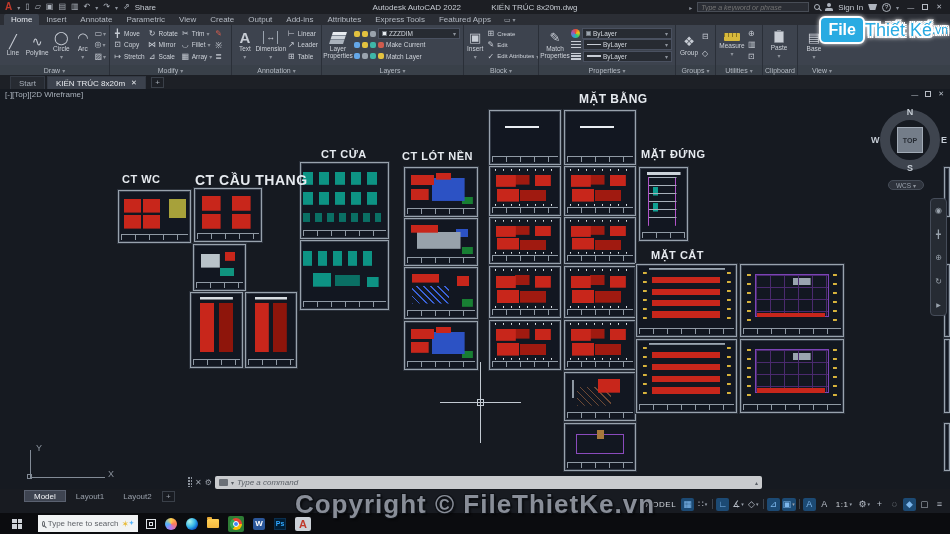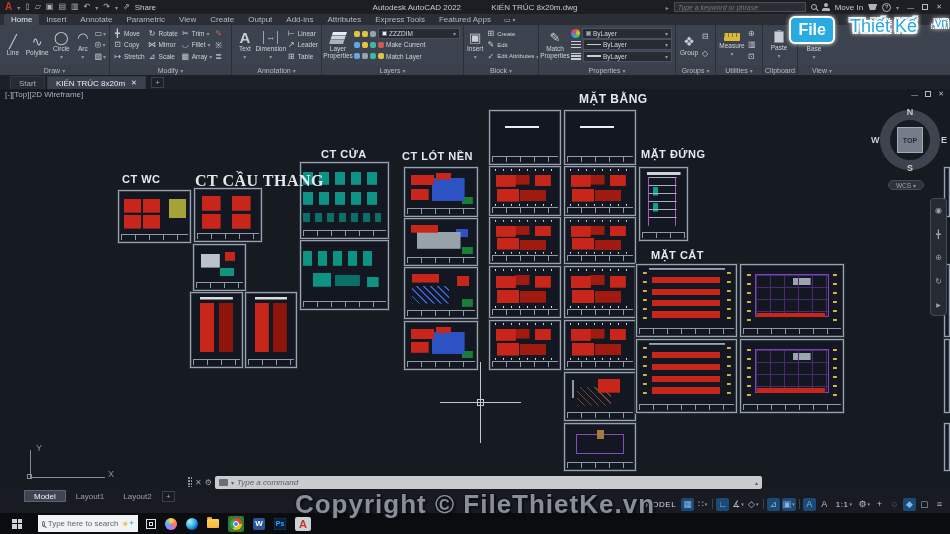--- a/index.html
+++ b/index.html
@@ -7,21 +7,21 @@
   body{position:relative;background:#161a21;font-family:"Liberation Sans",sans-serif;color:#c6cbd2}
 
   
   #titlebar{position:absolute;top:0;left:0;right:0;height:14px;background:#1c1e23;display:flex;align-items:center;padding:0 5px;gap:5px;font-size:8px;z-index:40}
   .acad-a{color:var(--acad-red,#d4402e);font-weight:bold;font-size:10px;line-height:10px}
   .qi{font-size:8px;color:#aeb4bd;line-height:8px}
   .crt{font-size:6px;color:#8d939c}
   .tb-title{position:absolute;left:250px;right:250px;text-align:center;font-size:8px;color:#c6cbd2;pointer-events:none;white-space:nowrap}
   .tb-title .doc{margin-left:28px}
   .tb-right{margin-left:auto;display:flex;align-items:center;gap:5px}
-  .kw-input{width:132px;height:10px;background:#2a2d34;border:1px solid #484d56;color:#9aa0a9;font-size:7px;font-style:italic;padding:2px 3px;font-family:"Liberation Sans",sans-serif}
+  .kw-input{width:112px;height:10px;background:#2a2d34;border:1px solid #484d56;color:#9aa0a9;font-size:7px;font-style:italic;padding:2px 3px;font-family:"Liberation Sans",sans-serif}
   .i-search{width:6px;height:6px;border:1px solid #aeb4bd;border-radius:50%;position:relative;display:inline-block}
   .i-search::after{content:"";position:absolute;width:4px;height:1px;background:#aeb4bd;right:-3px;bottom:-1px;transform:rotate(45deg)}
   .i-person{width:8px;height:8px;position:relative;display:inline-block}
   .i-person::before{content:"";position:absolute;left:2px;top:0;width:4px;height:4px;border-radius:50%;background:#aeb4bd}
   .i-person::after{content:"";position:absolute;left:0;bottom:0;width:8px;height:3px;border-radius:2px 2px 0 0;background:#aeb4bd}
   .i-cart{width:9px;height:6px;background:#aeb4bd;clip-path:polygon(0 0,100% 0,80% 100%,20% 100%);display:inline-block}
   .i-help{width:9px;height:9px;border:1px solid #aeb4bd;border-radius:50%;display:inline-flex;align-items:center;justify-content:center;font-size:6px}
   .winbtn{font-size:7px;color:#b7bcc4;padding:0 3px}
   .i-restore{width:6px;height:6px;border:1px solid #b7bcc4;display:inline-block}
 
@@ -134,21 +134,21 @@
   .lplus{width:13px;height:11px;border:1px solid #3a4049;color:#9aa1ab;display:flex;align-items:center;justify-content:center}
   #statusbar{position:absolute;right:3px;top:497px;height:14px;display:flex;align-items:center;z-index:15}
   .sicon{min-width:13px;height:13px;display:flex;align-items:center;justify-content:center;font-size:9px;color:#b8bfc9;border-radius:2px;margin:0 1px;padding:0 1px}
   .sicon.hl{background:#1c4a74;color:#7db7ec}
   .sicon.stext{font-size:8px;letter-spacing:.5px;color:#d0d5db;padding:0 3px}
   .scrt{font-size:5px;margin-left:1px;color:#9aa2ad}
   .sdiv{width:1px;height:10px;background:#3c434d;margin:0 2px}
 
   
   .copyright{position:absolute;left:0;right:0;top:489px;text-align:center;font-size:26px;font-weight:bold;color:#898e98;letter-spacing:1px;z-index:300;pointer-events:none;text-shadow:-1px -1px 0 #101318,1px -1px 0 #101318,-1px 1px 0 #101318,1px 1px 0 #101318,2px 2px 2px rgba(0,0,0,.6)}
-  .ftklogo{position:absolute;right:2px;top:16px;z-index:250;display:flex;gap:15px;filter:drop-shadow(0 0 2px rgba(255,255,255,.85))}
+  .ftklogo{position:absolute;right:2px;top:16px;z-index:250;display:flex;align-items:center;gap:0;filter:drop-shadow(0 0 2px rgba(255,255,255,.85))}
   .ftk-file{background:var(--logo-blue,#29abe2);color:#fff;font-weight:bold;font-size:16px;padding:3px 7px;border-radius:6px;border:2px solid #fff}
   .ftk-name,.ftk-vn{color:var(--logo-blue,#29abe2);font-weight:normal;font-size:18px;text-shadow:-2px -2px 0 #fff,2px -2px 0 #fff,-2px 2px 0 #fff,2px 2px 0 #fff,0 -2px 0 #fff,0 2px 0 #fff,-2px 0 0 #fff,2px 0 0 #fff}
   .ftk-vn{font-size:12px}
 
   
   #taskbar{position:absolute;left:0;right:0;bottom:0;height:21px;background:#0b0c0f;display:flex;align-items:center;z-index:100}
   .tstart{width:34px;display:flex;align-items:center;justify-content:center}
   .winlogo{width:10px;height:10px;display:grid;grid-template-columns:1fr 1fr;grid-template-rows:1fr 1fr;gap:1px}
   .winlogo i{background:#cfd3d8}
   .tsearch{width:100px;height:17px;background:#f1f3f4;display:flex;align-items:center;gap:3px;padding:0 4px;margin-left:4px}
@@ -204,21 +204,21 @@
   <span>Share</span>
   <div class="tb-title">
     <span>Autodesk AutoCAD 2022</span>
     <span class="doc">KIẾN TRÚC 8x20m.dwg</span>
   </div>
   <div class="tb-right">
     <span class="crt">▸</span>
     <input class="kw-input" placeholder="Type a keyword or phrase" style="">
     <span class="i-search"></span>
     <span class="i-person"></span>
-    <span>Move In</span>
+    <span>Sign In</span>
     <span class="i-cart"></span>
     <span class="i-help">?</span>
       <span class="crt">▾</span>
     <span class="winbtn">—</span>
     <span class="i-restore"></span>
     <span class="winbtn">✕</span>
   </div>
 </div>
 
 <div id="tabrow">
@@ -723,21 +723,21 @@
       <div class="fc"></div>
     </div>
     <div class="frame v-sliver" style="left: 944px; top: 339px; width: 6px; height: 74px;">
       <div class="fc"></div>
     </div>
     <div class="frame v-sliver" style="left: 944px; top: 423px; width: 6px; height: 48px;">
       <div class="fc"></div>
     </div>
     <div class="dlabel" style="left: 579px; top: 92px; font-size: 12px;">MẶT BẰNG</div>
     <div class="dlabel" style="left: 122px; top: 173px; font-size: 11px;">CT WC</div>
-    <div class="dlabel" style="left: 195px; top: 172px; font-size: 16px; font-family: Liberation Serif, serif;">CT CẦU THANG</div>
+    <div class="dlabel" style="left: 195px; top: 172px; font-size: 14px;">CT CẦU THANG</div>
     <div class="dlabel" style="left: 321px; top: 148px; font-size: 11px;">CT CỬA</div>
     <div class="dlabel" style="left: 402px; top: 150px; font-size: 11px;">CT LÓT NỀN</div>
     <div class="dlabel" style="left: 641px; top: 148px; font-size: 11px;">MẶT ĐỨNG</div>
     <div class="dlabel" style="left: 651px; top: 249px; font-size: 11px;">MẶT CẮT</div>
   </div>
 
 <div class="xh" style="left:440px;top:402px;width:81px;height:1px"></div>
 <div class="xh" style="left:480px;top:362px;width:1px;height:81px"></div>
 <div class="pickbox"></div>
 

